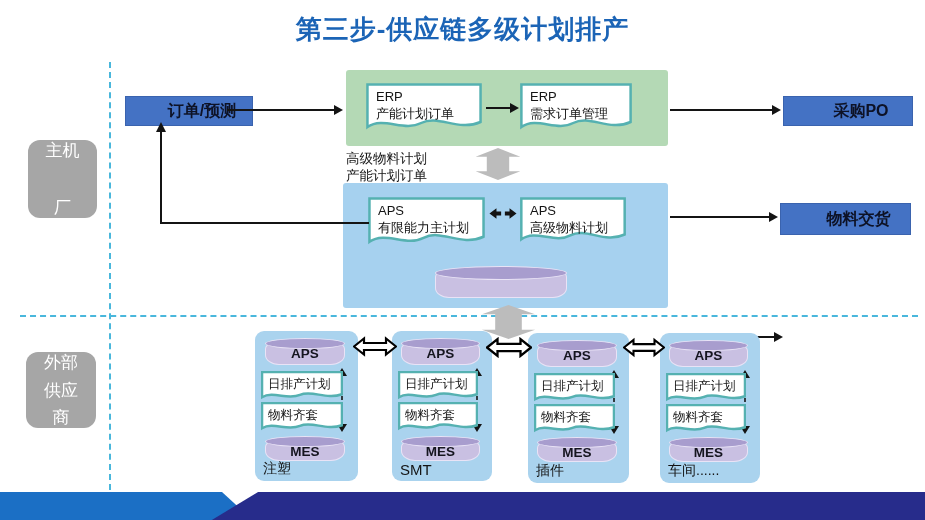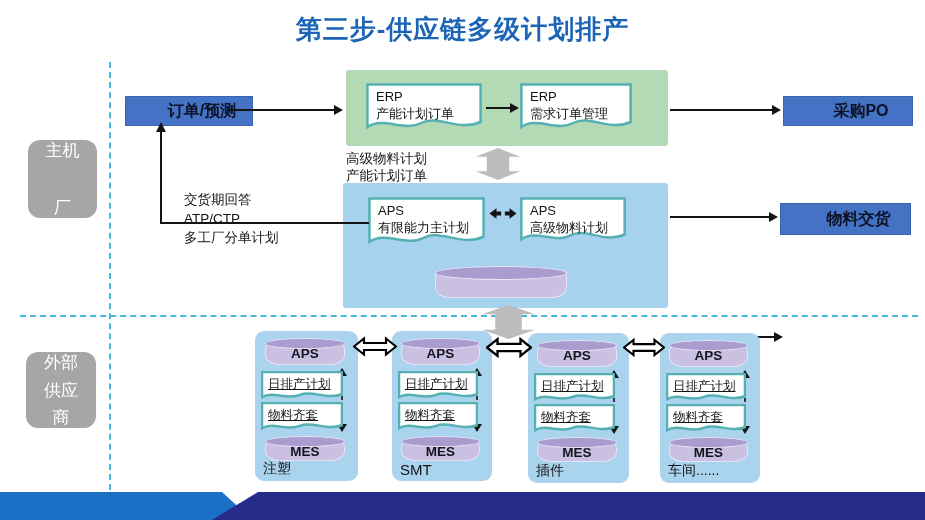--- a/index.html
+++ b/index.html
@@ -20,21 +20,21 @@
   .bluebox{position:absolute;background:#4472c4;border:1px solid #3a63ae;
            display:flex;align-items:center;justify-content:center;
            font-size:16px;font-weight:600;color:#0d1226;padding-left:26px;}
 
   .cont-green{position:absolute;left:346px;top:70px;width:322px;height:76px;background:#b4d9b5;border-radius:3px;}
   .cont-blue{position:absolute;left:343px;top:183px;width:325px;height:125px;background:#a6d1ef;border-radius:3px;}
 
   .doc{position:absolute;}
   .doc svg{position:absolute;left:0;top:0;width:100%;height:100%;}
   .doc-text{position:absolute;left:10px;top:5px;font-size:13px;line-height:17px;color:#141414;white-space:nowrap;}
-  .doc-text.sm{left:7px;top:6px;font-size:12.5px;line-height:15px;text-decoration:underline;}
+  .doc-text.sm{left:7px;top:6px;font-size:12.5px;line-height:15px;}
 
   .cyl{position:absolute;}
   .cyl-body{position:absolute;left:0;right:0;top:5px;bottom:0;background:#c9c0e2;
             border:1px solid #e9e3f6;border-radius:7px 7px 14px 14px / 6px 6px 10px 10px;}
   .cyl-top{position:absolute;left:0;right:0;top:0;height:11px;background:#a89dce;
            border:1px solid #e9e3f6;border-radius:50%;box-sizing:border-box;}
   .cyl-label{position:absolute;left:0;right:0;top:8px;text-align:center;
              font-size:13.5px;font-weight:600;color:#15151f;}
   .cyl-big .cyl-top{height:14px;}
   .cyl-big .cyl-label{top:9px;font-size:17px;font-weight:bold;}
@@ -135,25 +135,20 @@
     <path d="M15,0 L29,11 H22 V29 H29 L15,40 L1,29 H8 V11 H1 Z" fill="#bcbcbc"></path>
   </svg>
   <svg class="abs" style="left:480px;top:305px;" width="57" height="34" viewBox="0 0 30 40" preserveAspectRatio="none">
     <path d="M15,0 L29,11 H22 V29 H29 L15,40 L1,29 H8 V11 H1 Z" fill="#bcbcbc"></path>
   </svg>
 
   <div class="note" style="left:346px;top:150px;line-height:17px;">
     <span style="display:block">高级物料计划</span>
     <span style="display:block">产能计划订单</span>
   </div>
-  <div class="note" style="left:184px;top:190px;">
-    <span style="display:block">交货期回答</span>
-    <span style="display:block">ATP/CTP</span>
-    <span style="display:block">多工厂分单计划</span>
-  </div>
 
   <div class="bluebox" style="left:780px;top:203px;width:103px;height:30px;">物料交货</div>
   <div class="bluebox" style="left:783px;top:96px;width:102px;height:28px;">采购PO</div>
 
   <div class="arr-r" style="left:227px;top:109px;width:107px;"></div>
   <div class="arr-r" style="left:486px;top:107px;width:24px;"></div>
   <div class="arr-r" style="left:670px;top:109px;width:102px;"></div>
   <div class="arr-r" style="left:670px;top:216px;width:99px;"></div>
   <div class="arr-r" style="left:757px;top:336px;width:17px;"></div>
 

